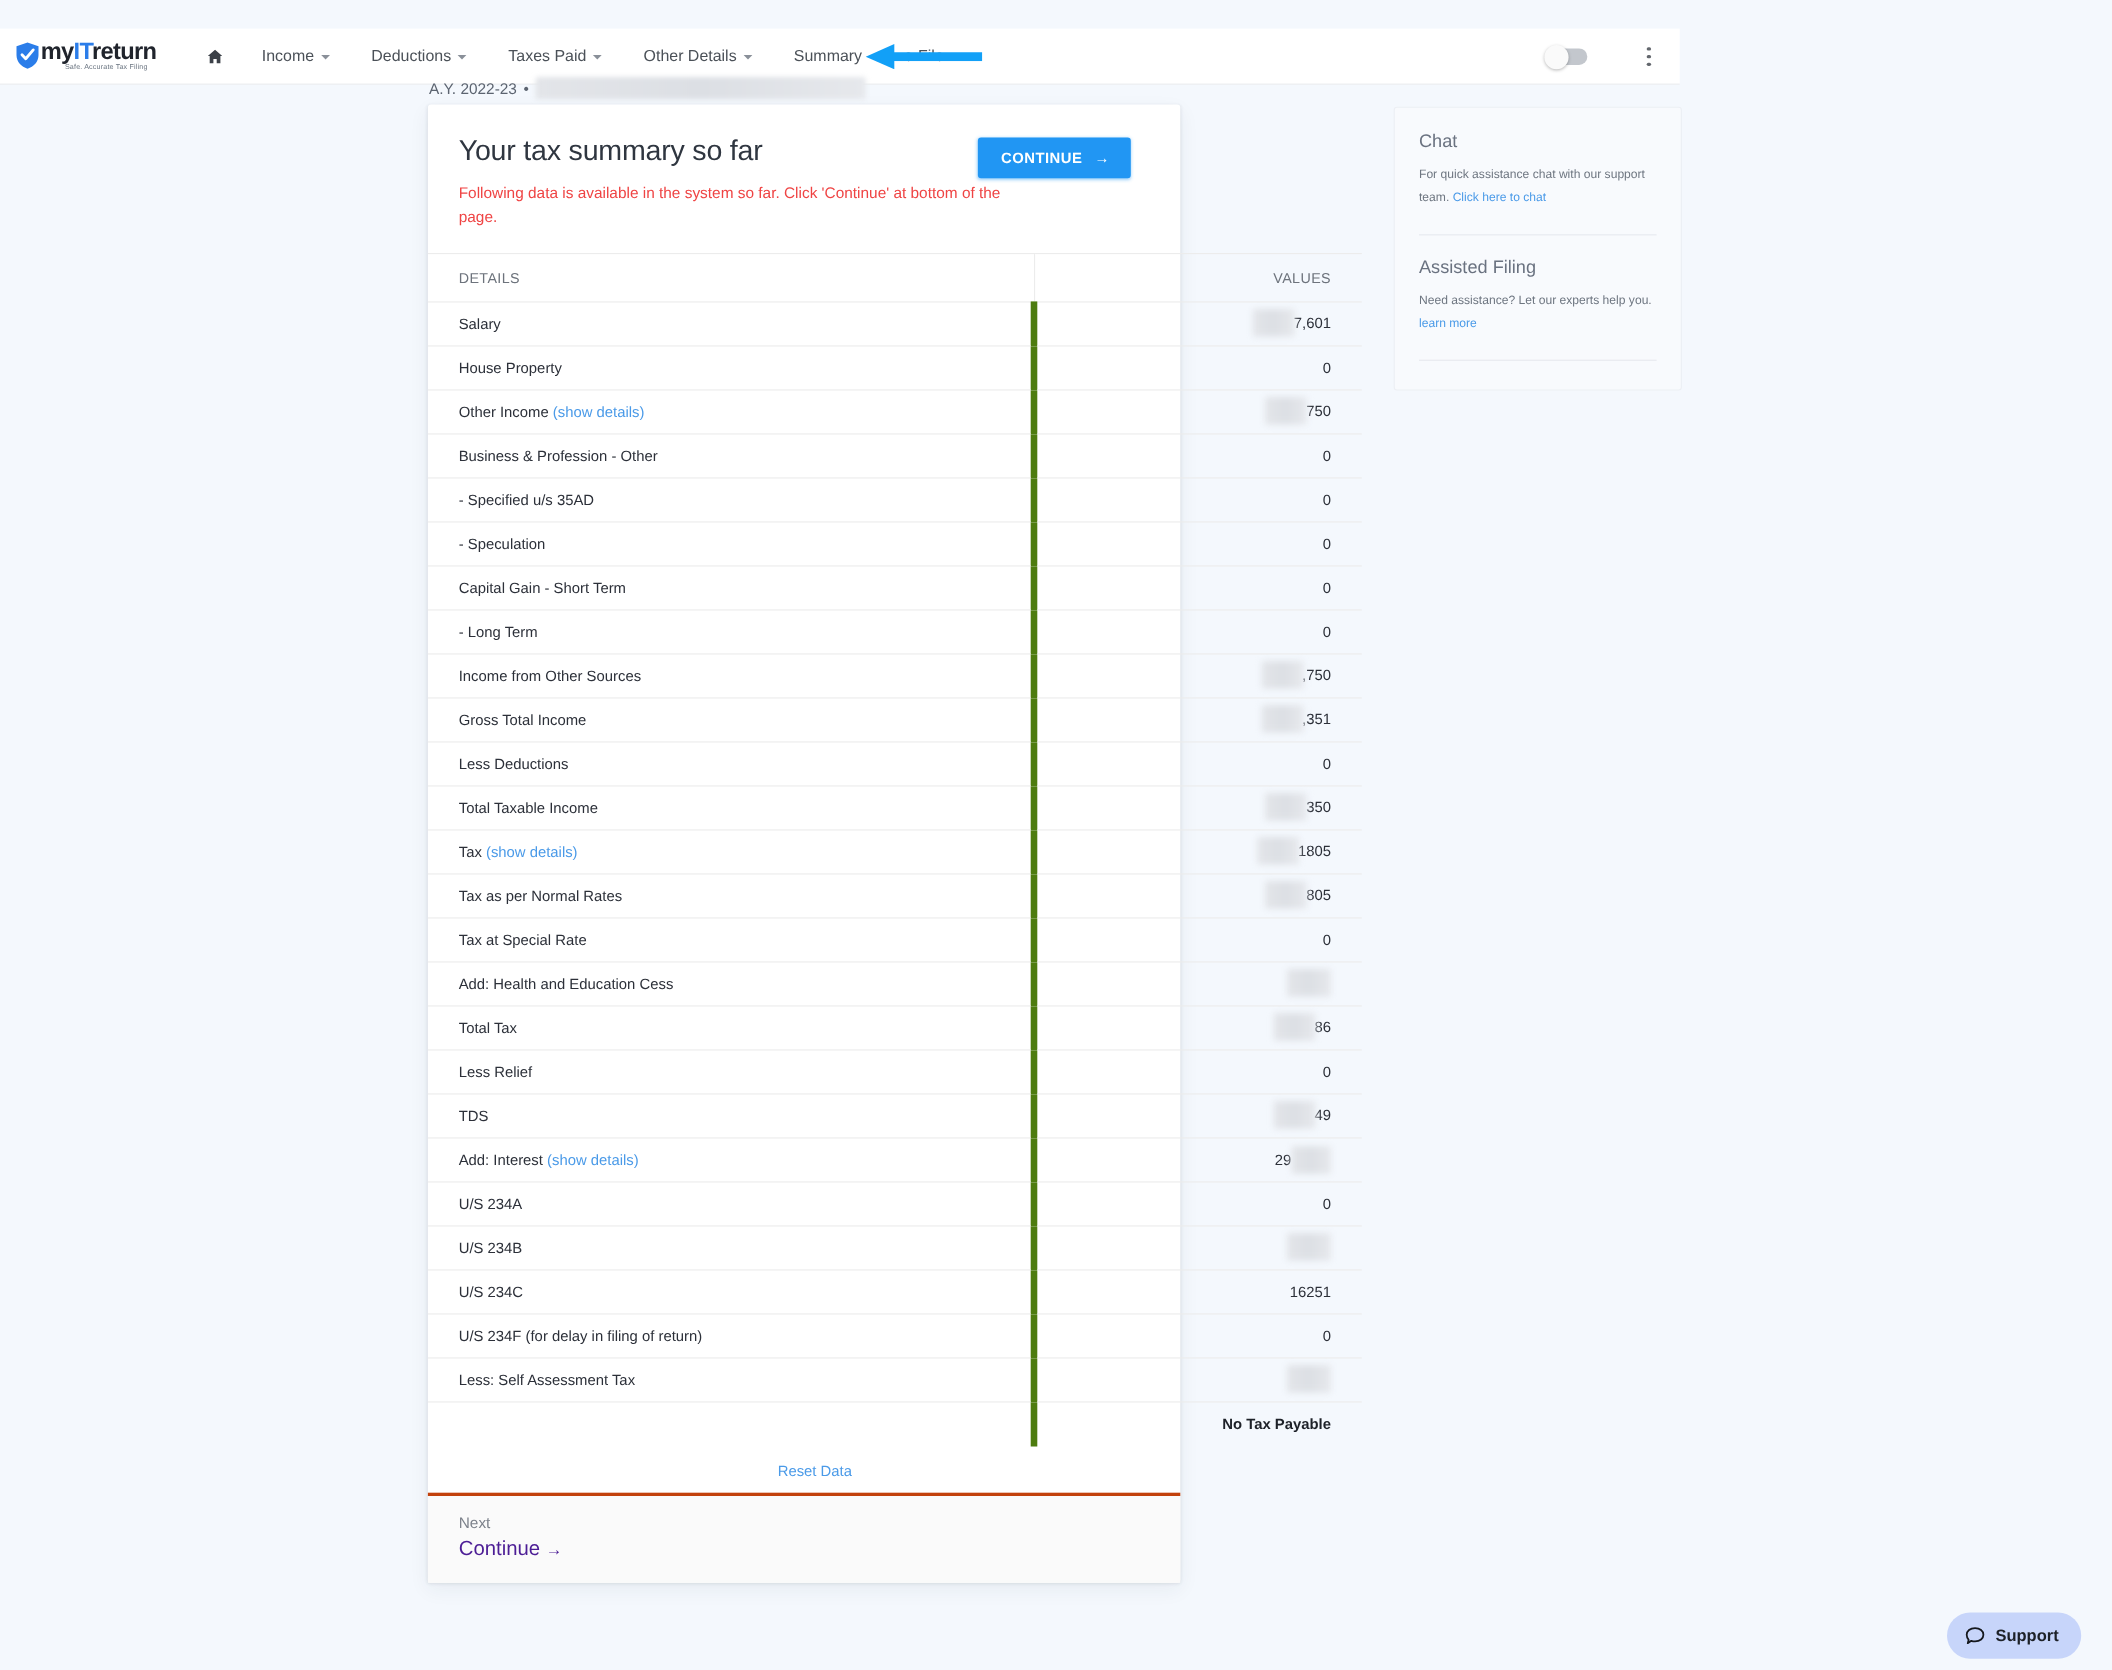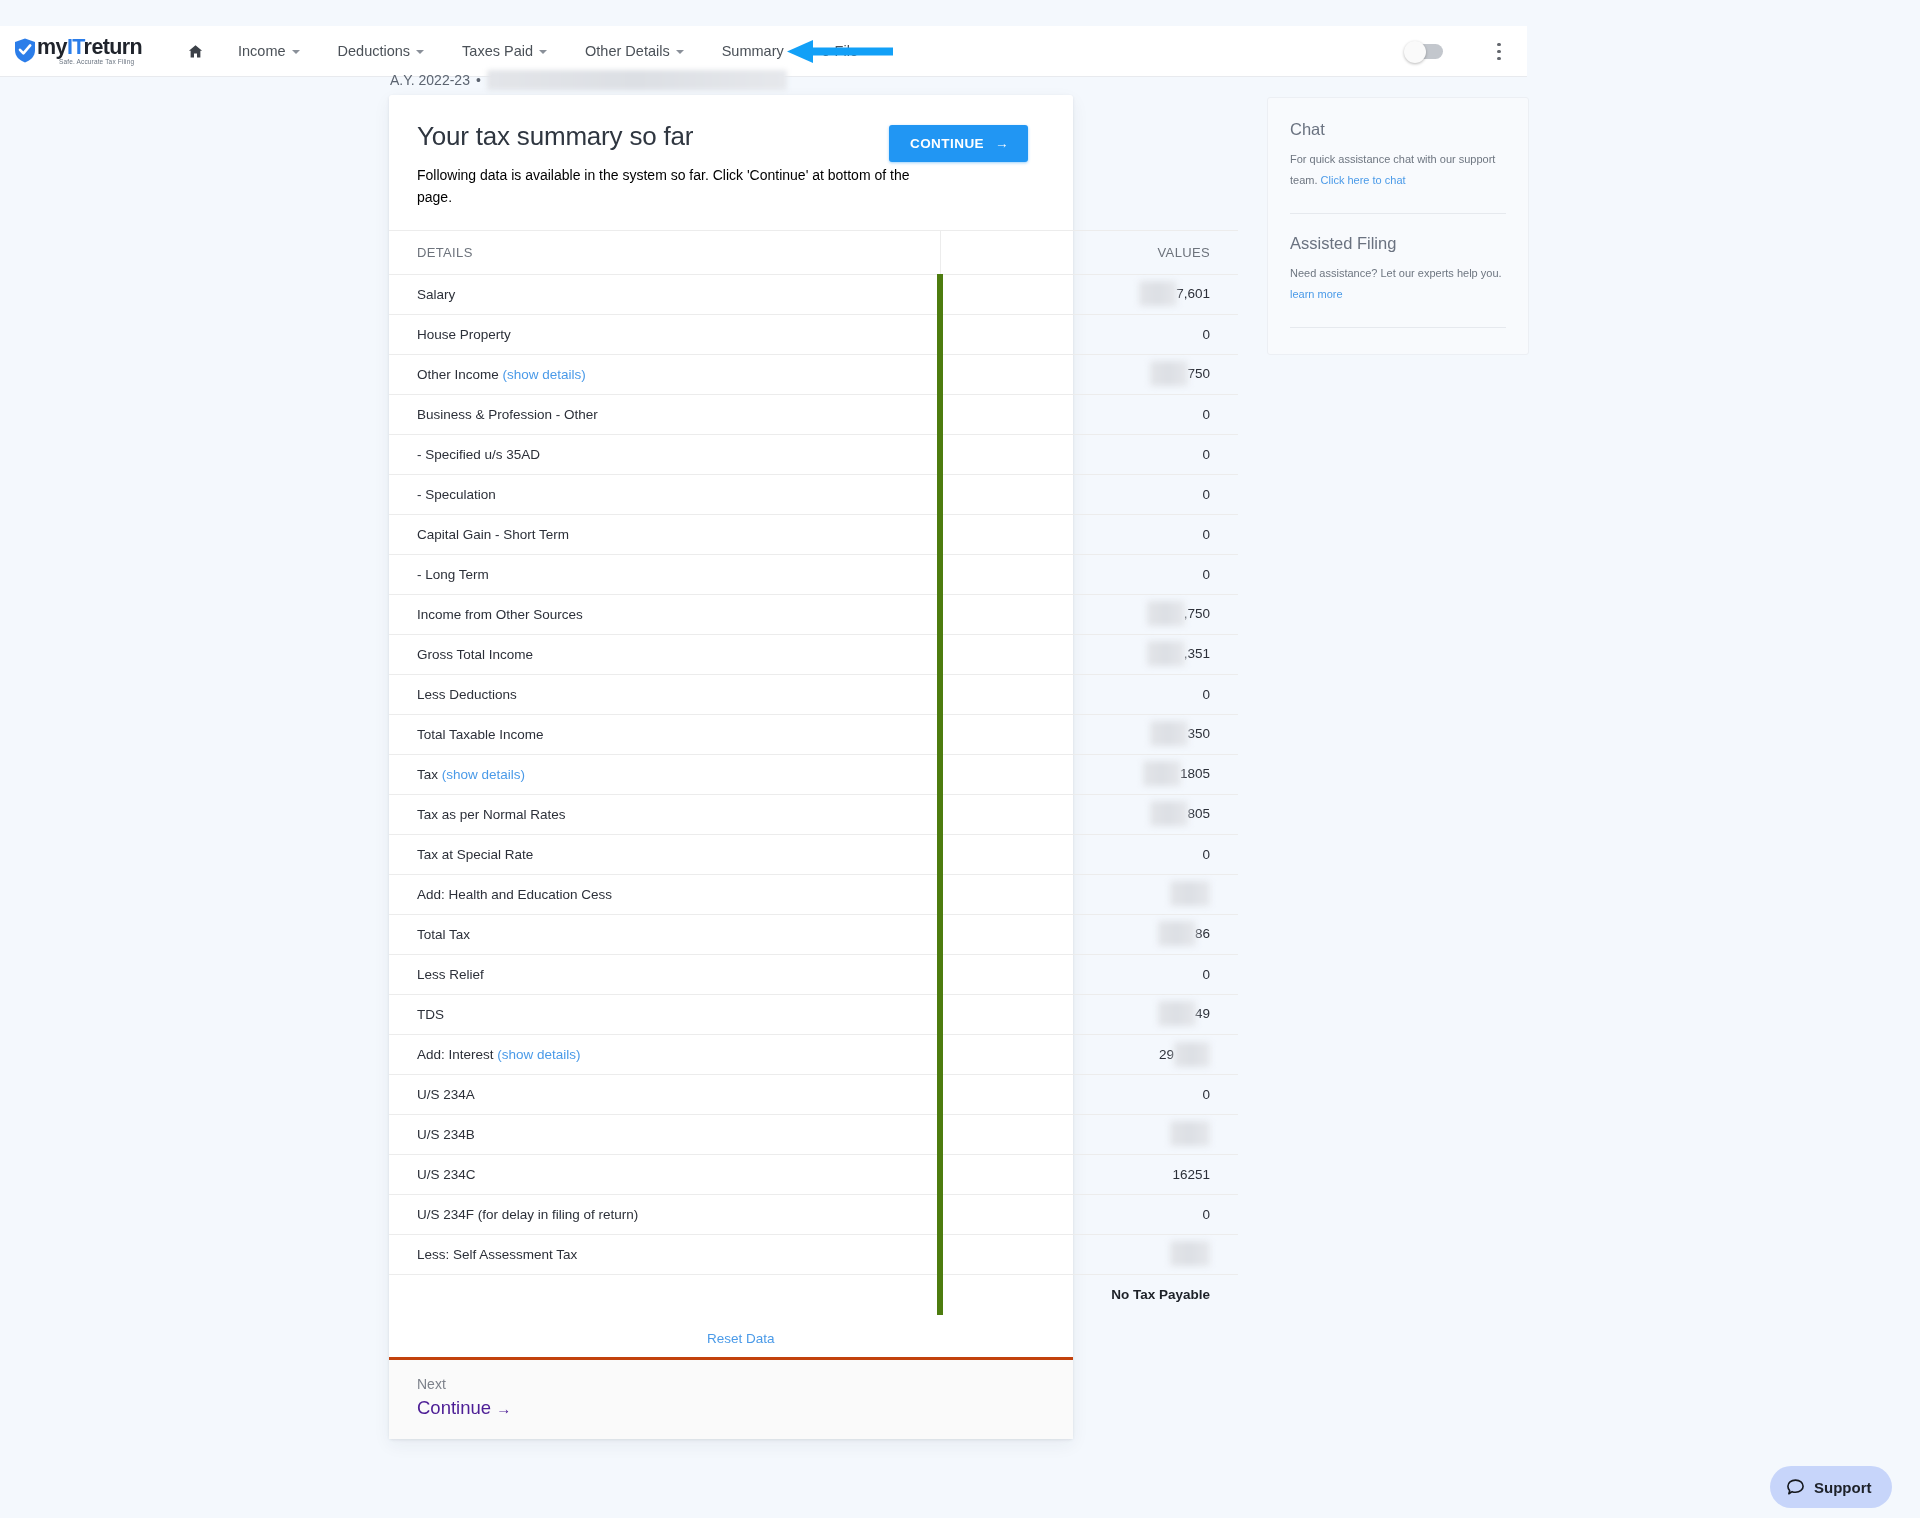--- a/index.html
+++ b/index.html
@@ -71,21 +71,21 @@
   .ay-redact { width: 300px; height: 20px; filter: blur(2.4px); }
 
   .card {
     position: absolute; left: 389px; top: 95px;
     width: 684px; background: #ffffff;
     border-radius: 3px;
     box-shadow: 0 1px 3px rgba(35,45,70,.10), 0 6px 18px rgba(35,45,70,.06);
   }
   .card-head { padding: 26px 28px 22px 28px; position: relative; }
   .card-title { font-size: 26px; font-weight: 400; color: #2f3640; letter-spacing: -0.2px; }
-  .card-sub { font-size: 14px; color: #000000; margin-top: 12px; line-height: 22px; width: 510px; }
+  .card-sub { font-size: 14px; color: #ef4444; margin-top: 12px; line-height: 22px; width: 510px; }
   .btn-continue {
     position: absolute; right: 45px; top: 30px;
     background: #2196f3; color: #fff; border: none; border-radius: 3px;
     font-family: "Liberation Sans", sans-serif;
     font-size: 13.5px; font-weight: 700; letter-spacing: .45px;
     padding: 11px 19px 11px 21px; cursor: pointer;
     display: flex; align-items: center; gap: 11px;
     box-shadow: 0 1px 3px rgba(33,150,243,.45);
   }
 

